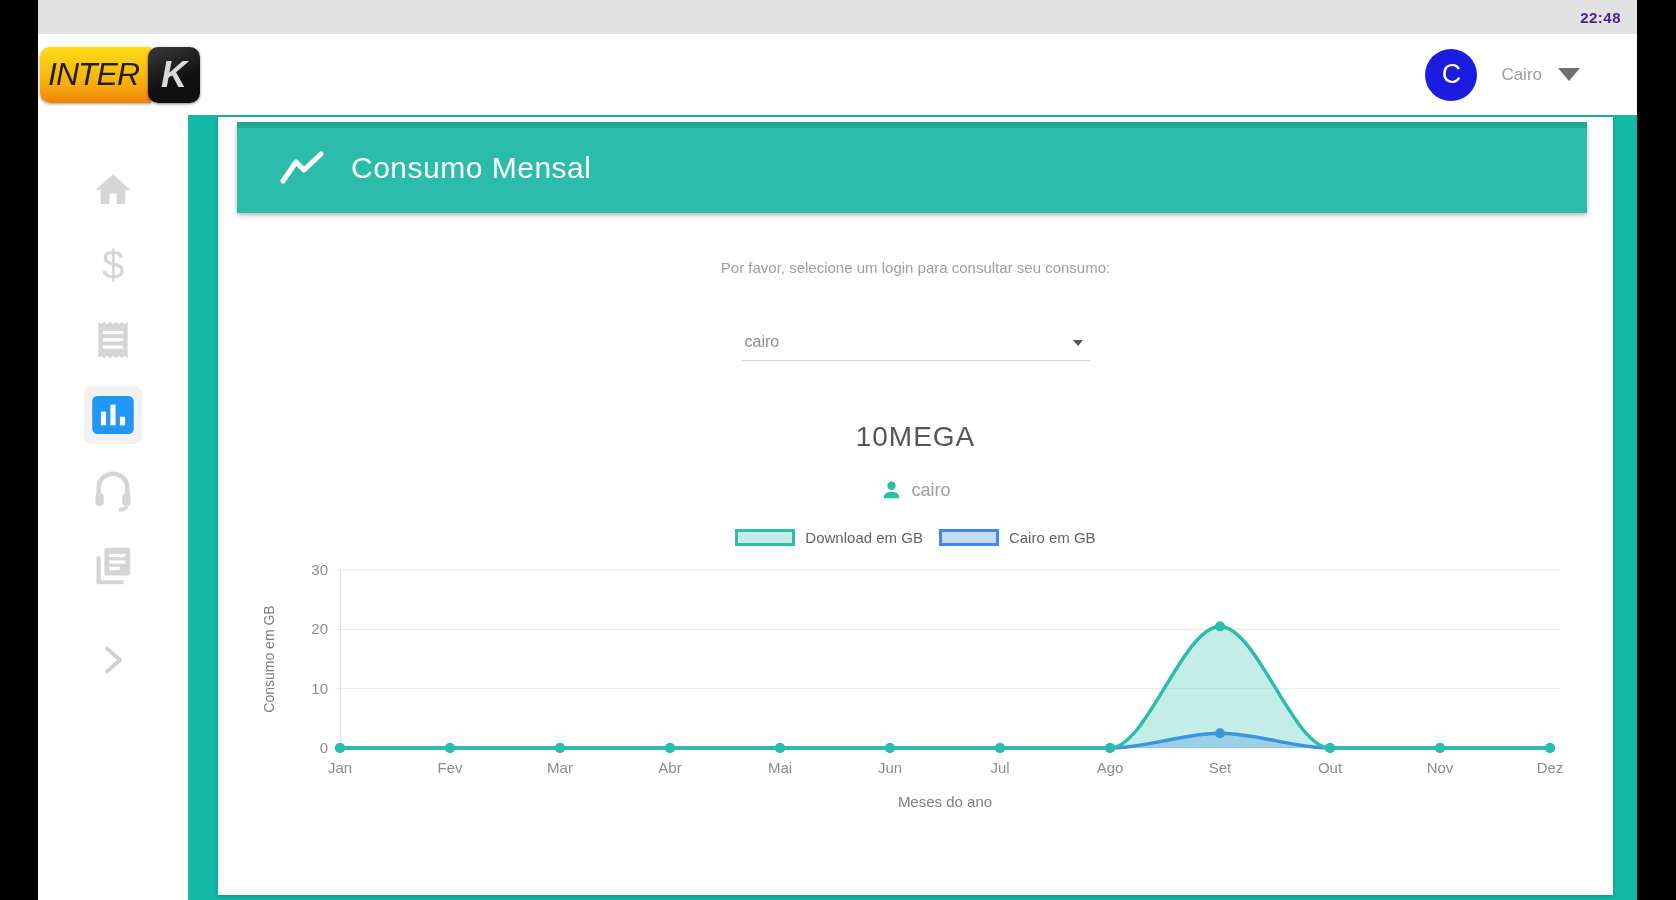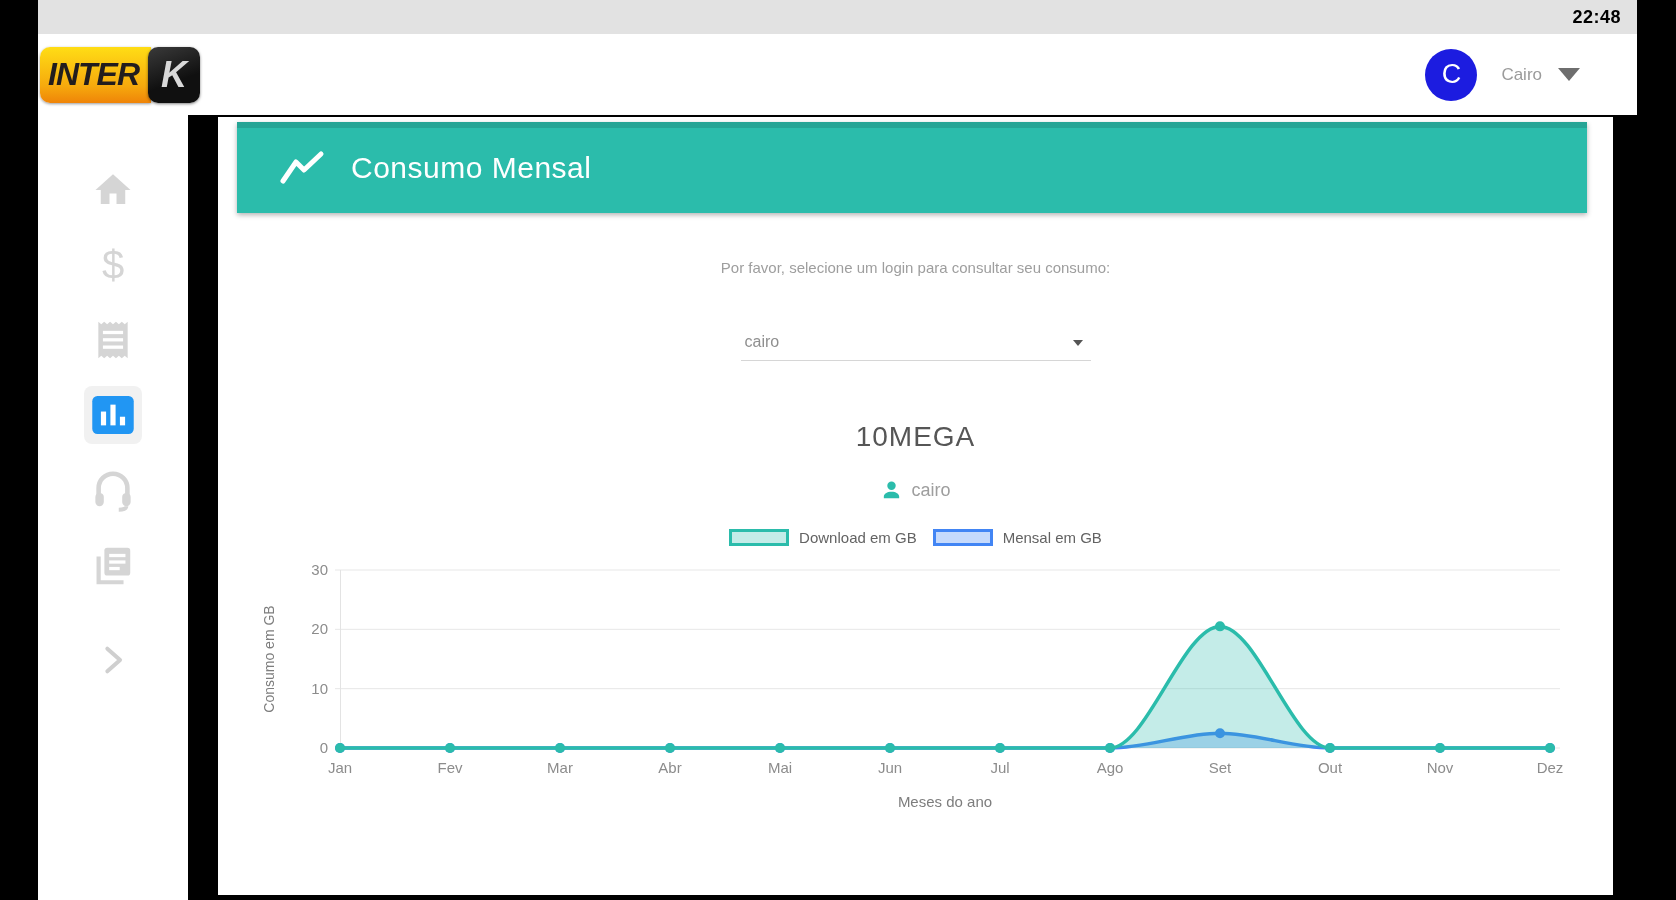--- a/index.html
+++ b/index.html
@@ -3,28 +3,28 @@
 <meta charset="utf-8">
 <style>
   * { box-sizing: border-box; margin: 0; padding: 0; }
   html,body { width:1676px; height:900px; background:#000; overflow:hidden;
     font-family:"Liberation Sans", sans-serif; }
   .screen { position:absolute; left:38px; top:0; width:1599px; height:900px; background:#fff; }
 
   
   .statusbar { height:34px; background:#e2e2e2; display:flex; justify-content:flex-end;
     align-items:center; padding-right:16px; }
-  .status-time { color:#000000; font-size:18px; font-weight:bold; letter-spacing:.5px; }
+  .status-time { color:#4c1d95; font-size:15px; font-weight:bold; letter-spacing:.5px; }
 
   
   .appbar { height:81px; background:#fff; display:flex; align-items:center;
     justify-content:space-between; position:relative; }
   .logo { display:flex; align-items:center; height:56px; margin-left:2px; }
   .logo-inter { background:linear-gradient(180deg,#ffdd15 0%,#f6a90d 70%,#ef8408 100%);
-    color:#221d1e; font-style:italic; font-weight:bold; font-size:32px; letter-spacing:-1px;
+    color:#221d1e; font-style:italic; font-weight:normal; font-size:32px; letter-spacing:-1px;
     height:56px; display:flex; align-items:center; padding:0 12px 0 8px;
     border-radius:10px 0 0 10px; box-shadow:0 1px 3px rgba(0,0,0,.4); }
   .logo-k { background:linear-gradient(160deg,#3a3a3a 0%,#101010 60%); color:#d9d9d9;
     font-style:italic; font-weight:bold; font-size:36px; height:56px; width:52px;
     display:flex; align-items:center; justify-content:center; border-radius:10px;
     margin-left:-3px; box-shadow:0 1px 3px rgba(0,0,0,.5); }
   .user { display:flex; align-items:center; padding-right:57px; cursor:pointer; }
   .avatar { width:52px; height:52px; border-radius:50%; background:#1c1ce0; color:#fff;
     font-size:27px; display:flex; align-items:center; justify-content:center; }
   .user-name { color:#9b9b9b; font-size:17px; margin-left:24px; }
@@ -34,21 +34,21 @@
   
   .body-row { position:absolute; top:115px; left:0; right:0; bottom:0; }
   .sidebar { position:absolute; left:0; top:0; width:150px; height:785px; background:#fff;
     display:flex; flex-direction:column; align-items:center; padding-top:46px; gap:17px; z-index:2; }
   .side-item { width:58px; height:58px; display:flex; align-items:center; justify-content:center;
     cursor:pointer; }
   .side-item.active { background:#f1f1f1; border-radius:8px; }
   .dollar-glyph { font-size:40px; color:#d5d5d5; font-weight:500; }
   .chev { margin-top:20px; }
 
-  .content-bg { position:absolute; left:150px; top:0; right:0; bottom:0; background:#000000;padding-left:39px; }
+  .content-bg { position:absolute; left:150px; top:0; right:0; bottom:0; background:#14b8a6;padding-left:39px; }
   .card { position:absolute; left:30px; top:2px; width:1395px; height:778px; background:#fff;
     box-shadow:0 1px 4px rgba(0,0,0,.25); }
 
   .card-header { position:absolute; left:19px; right:26px; top:5px; height:91px;
     background:linear-gradient(180deg, rgba(0,0,0,.13) 0px, rgba(0,0,0,.13) 6px, rgba(0,0,0,0) 6px), #2bbcab;
     box-shadow:0 2px 5px rgba(0,0,0,.3); display:flex; align-items:center; padding-left:42px; }
   .card-title { color:#fff; font-size:30px; margin-left:26px; letter-spacing:.5px; }
 
   .instruction { position:absolute; top:142px; width:100%; text-align:center;
     color:#9e9e9e; font-size:15px; }
@@ -125,21 +125,21 @@
           <span class="login-name">cairo</span>
         </div>
 
         <div class="legend">
           <div class="legend-item">
             <span class="legend-swatch" style="border-color: rgb(43, 188, 171); background: rgba(43, 188, 171, 0.28);"></span>
             <span class="legend-label">Download em GB</span>
           </div>
           <div class="legend-item">
             <span class="legend-swatch" style="border-color: rgb(66, 133, 244); background: rgba(66, 133, 244, 0.3);"></span>
-            <span class="legend-label">Mensal em GB</span>
+            <span class="legend-label">Cairo em GB</span>
           </div>
         </div>
 
         <div class="chart-wrap" id="chart"><svg viewBox="0 0 1330 270" width="1330" height="270">
               <line x1="77" y1="191" x2="1302" y2="191" stroke="#e7e7e7" stroke-width="1"></line>
               <line x1="77" y1="131.66666666666666" x2="1302" y2="131.66666666666666" stroke="#e7e7e7" stroke-width="1"></line>
               <line x1="77" y1="72.33333333333333" x2="1302" y2="72.33333333333333" stroke="#e7e7e7" stroke-width="1"></line>
               <line x1="77" y1="13" x2="1302" y2="13" stroke="#e7e7e7" stroke-width="1"></line>
               <line x1="82.5" y1="13" x2="82.5" y2="191" stroke="#e3e3e3" stroke-width="1"></line>
               <text x="70" y="196" text-anchor="end" font-size="15" fill="#8c8c8c">0</text>

